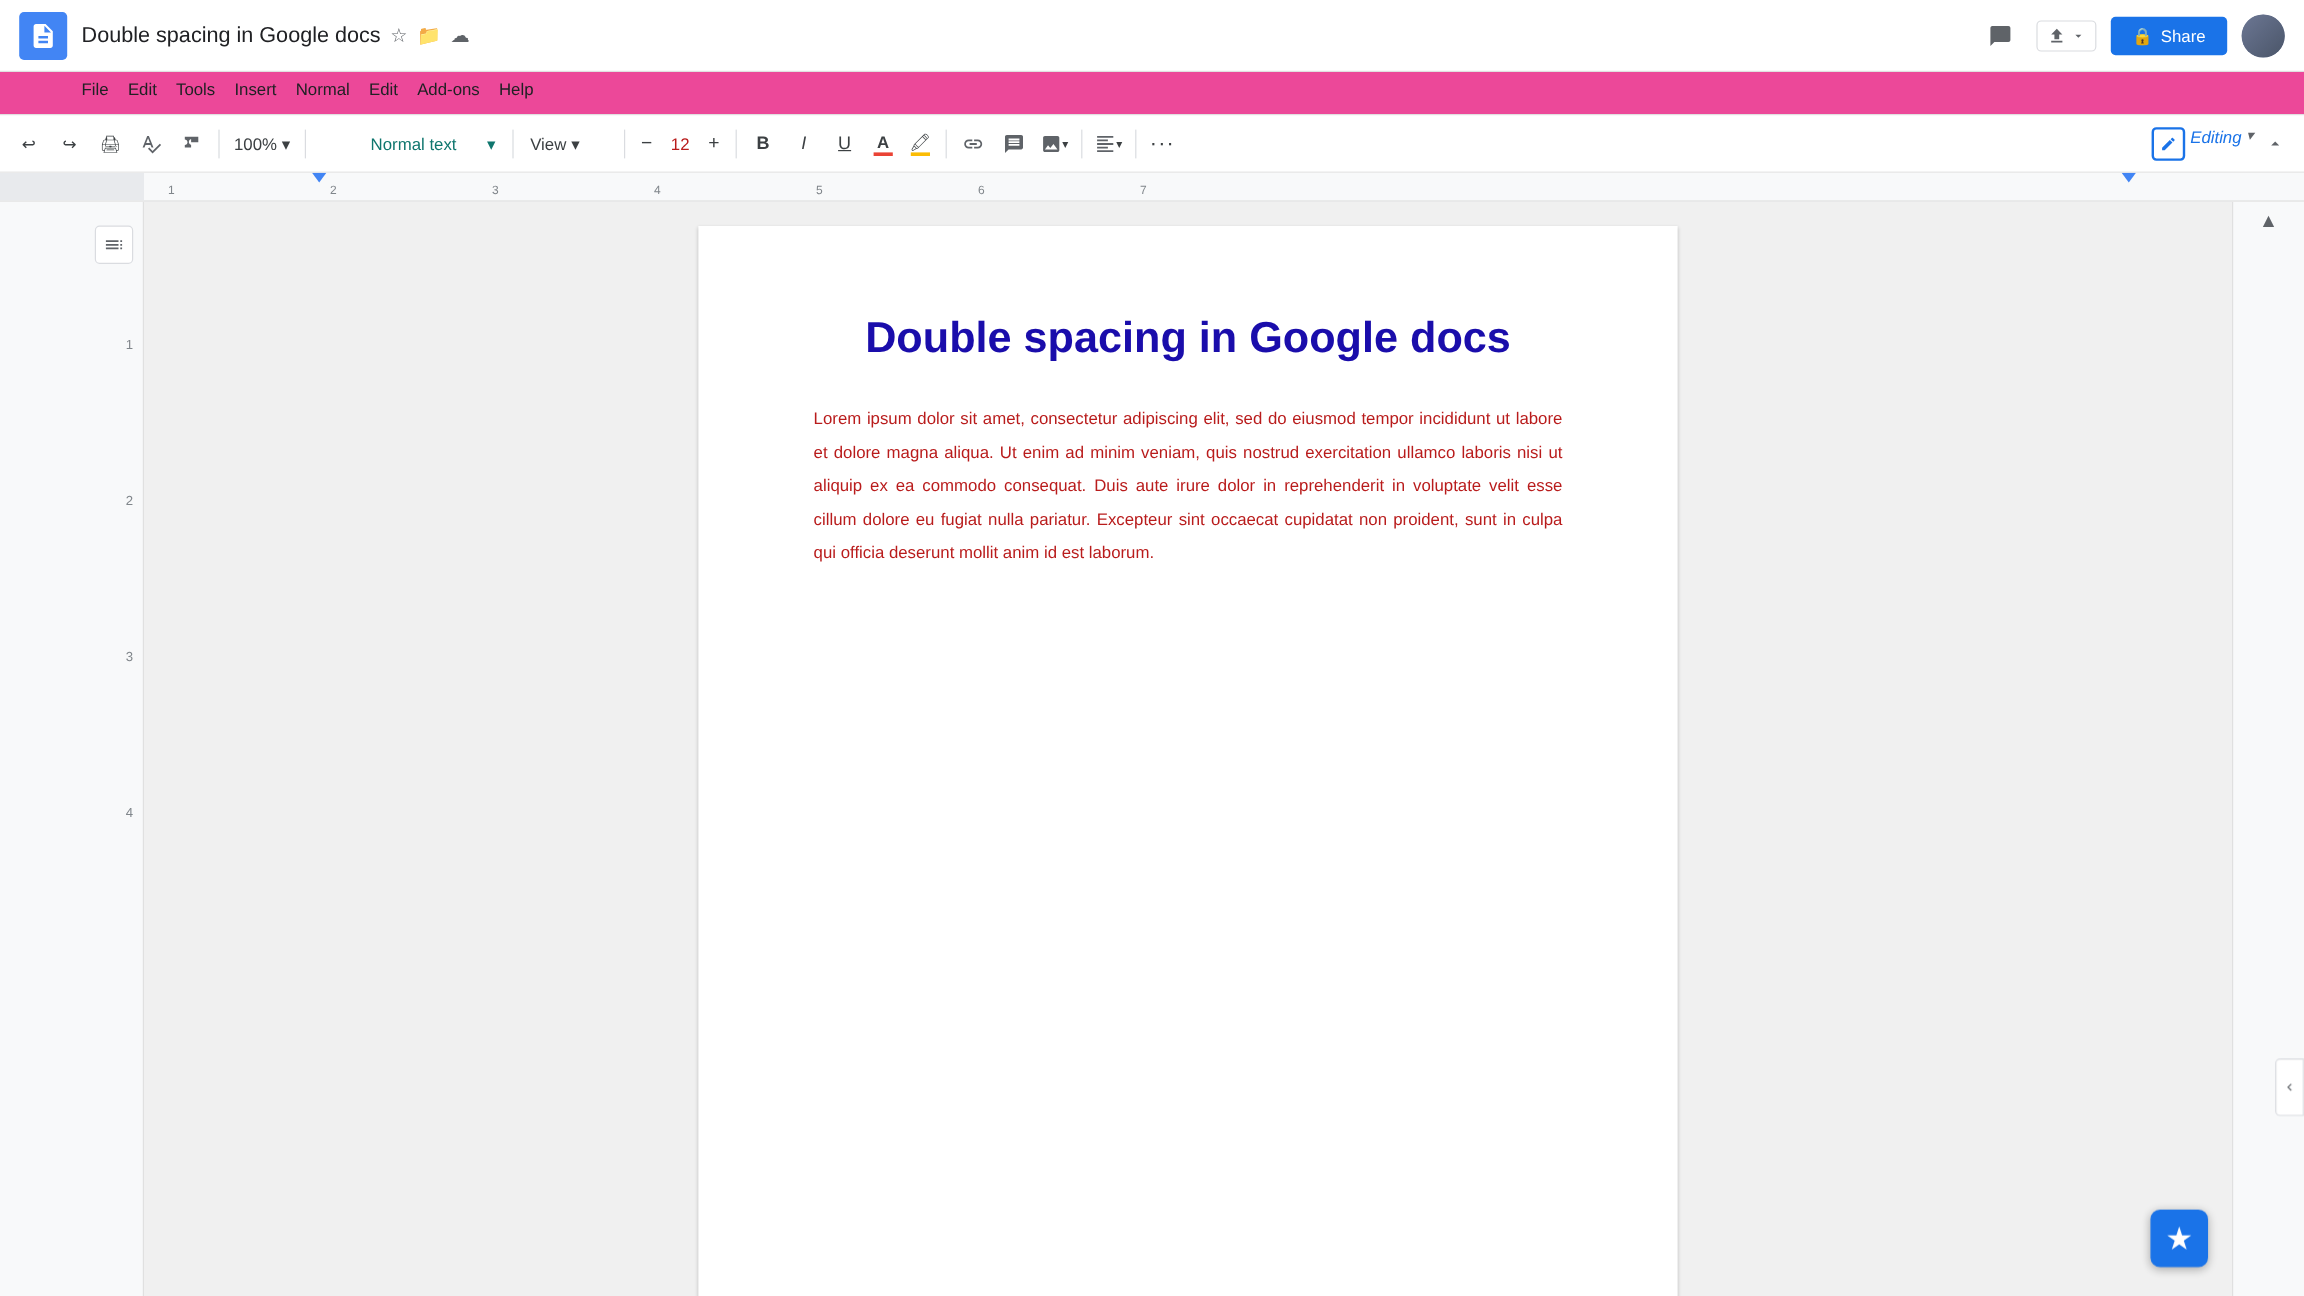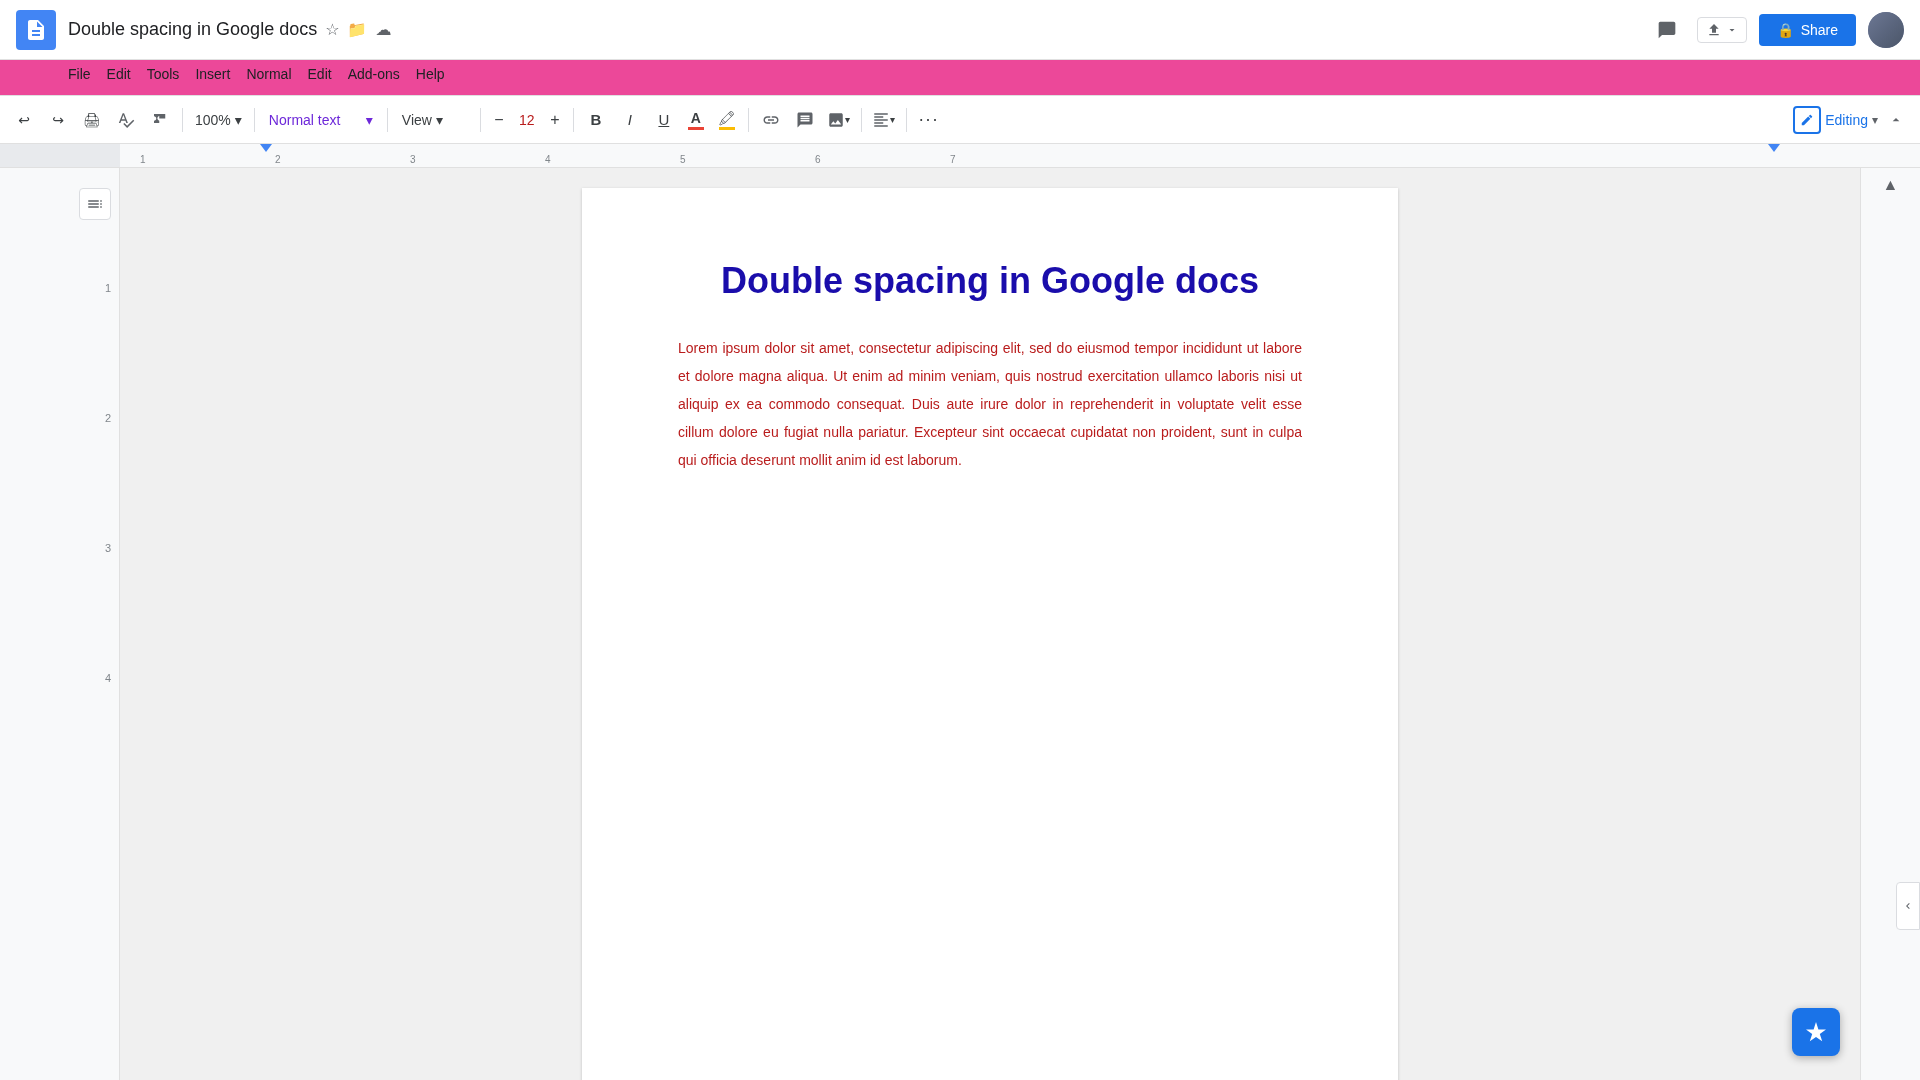--- a/index.html
+++ b/index.html
@@ -81,22 +81,22 @@
     .toolbar-divider {
       width: 1px; height: 24px; background: #dadce0; margin: 0 4px;
     }
     .zoom-select {
       border: none; background: none; font-size: 14px; cursor: pointer;
       padding: 4px 6px; border-radius: 4px; color: #3c4043;
       display: flex; align-items: center; gap: 4px;
     }
     .style-select {
       border: none; background: none; font-size: 14px; cursor: pointer;
-      padding: 4px 8px; border-radius: 4px; color: #6d28d9; min-width: 120px;
-      display: flex; align-items: center; justify-content: space-between;
+      padding: 4px 8px; border-radius: 4px; color: #0f766e; min-width: 120px;
+      display: flex; align-items: center; justify-content: space-between; margin-left: 40px;
     }
     .font-select {
       border: none; background: none; font-size: 14px; cursor: pointer;
       padding: 4px 8px; border-radius: 4px; color: #3c4043; min-width: 80px;
       display: flex; align-items: center; gap: 4px;
     }
     .font-size-control {
       display: flex; align-items: center; gap: 2px;
     }
     .font-size-btn {
@@ -118,21 +118,21 @@
     .text-color-btn {
       display: flex; flex-direction: column; align-items: center;
     }
     .text-color-bar {
       width: 16px; height: 3px; background: #ea4335; margin-top: 1px;
     }
     .highlight-bar {
       width: 16px; height: 3px; background: #fbbc04; margin-top: 1px;
     }
     .align-btn { font-size: 13px; }
-    .editing-area { display: flex; align-items: center; gap: 4px; }
+    .editing-area { display: flex; align-items: flex-start; gap: 4px; font-style: italic; }
     .editing-icon {
       width: 28px; height: 28px; border: 2px solid #1a73e8;
       border-radius: 4px; display: flex; align-items: center; justify-content: center;
       color: #1a73e8; font-size: 12px;
     }
 
     
     .ruler {
       background: #f8f9fa;
       height: 24px;

